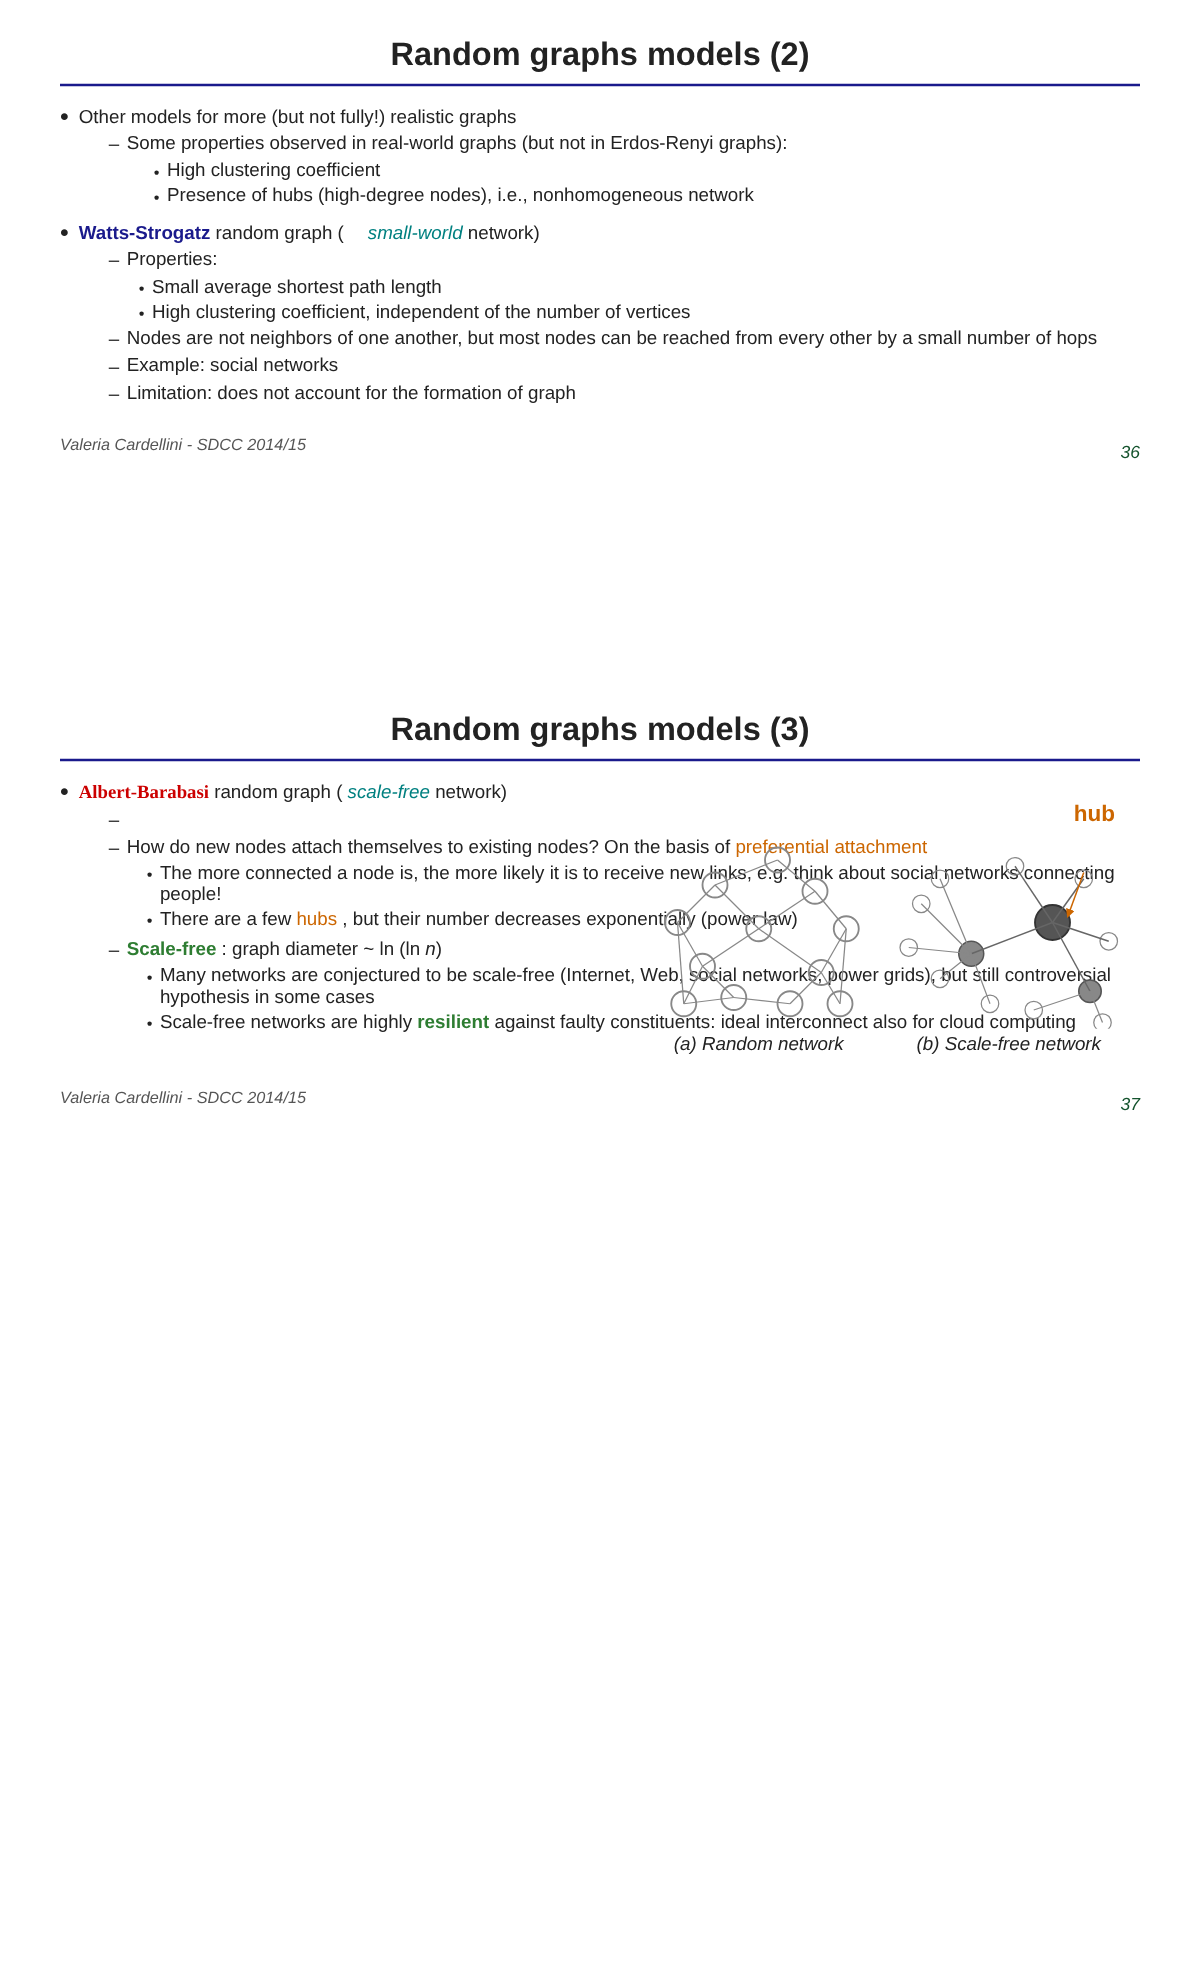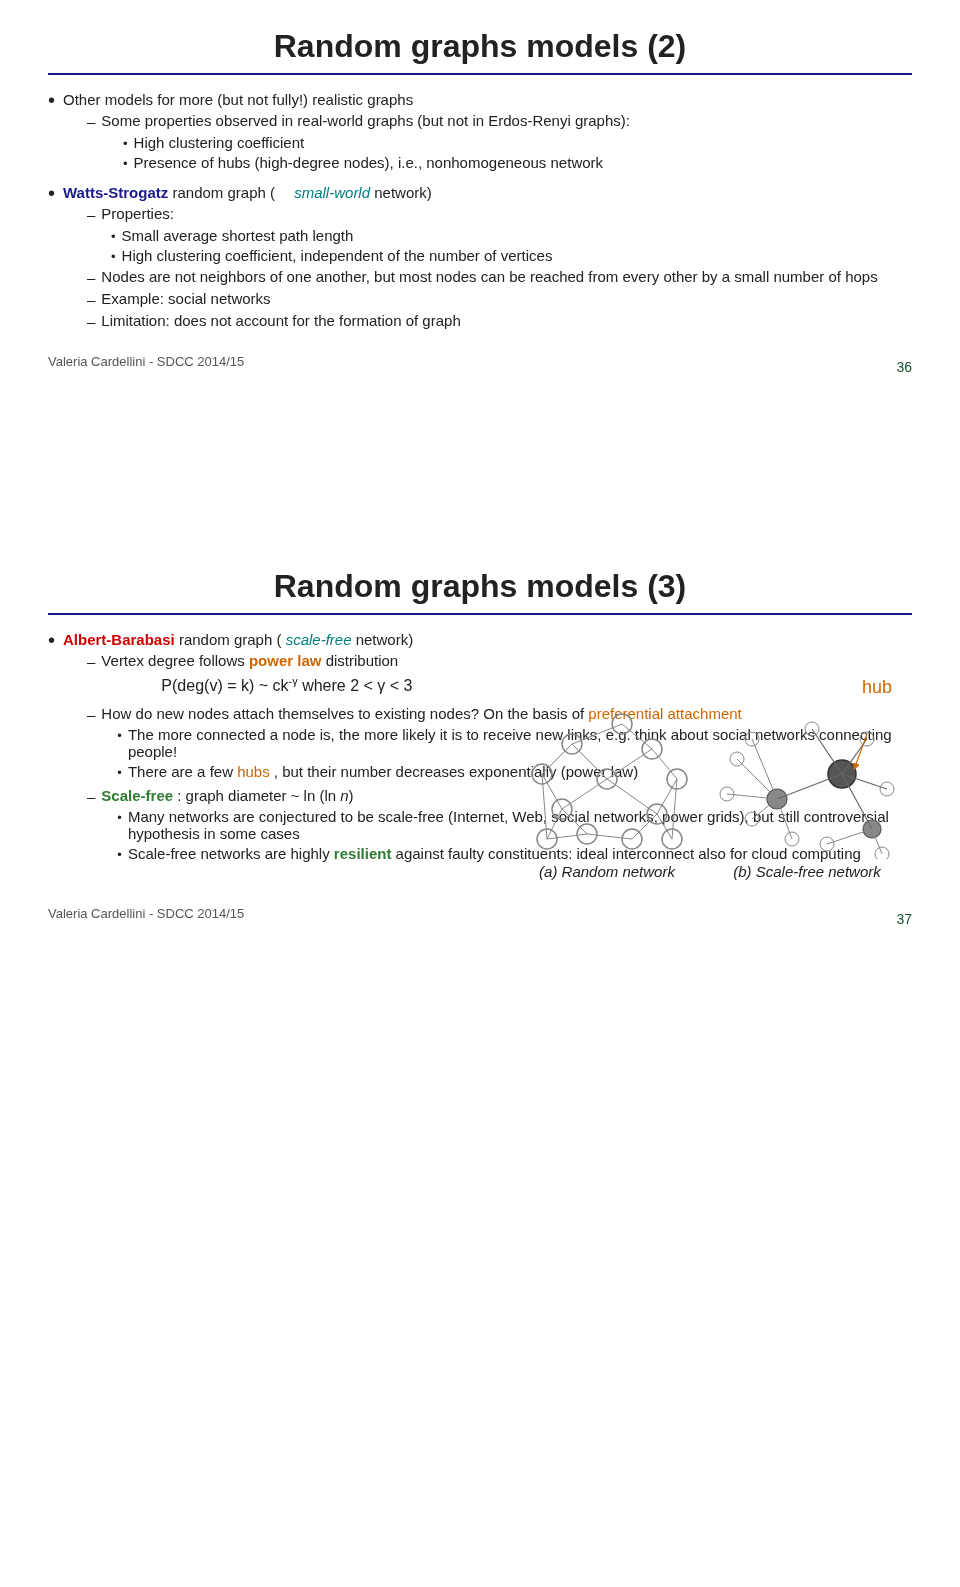--- a/index.html
+++ b/index.html
@@ -10,38 +10,39 @@
       color: #222;
       width: 960px;
     }
     .slide {
       width: 960px;
       padding: 28px 48px 24px 48px;
       position: relative;
     }
     .slide-title {
       text-align: center;
-      font-size: 32px;
+      font-size: 26px;
       font-weight: bold;
       color: #222;
       margin-bottom: 8px;
     }
     .title-underline {
       border: none;
       border-top: 2px solid #1a1a8c;
       margin-bottom: 16px;
     }
     .slide-footer {
       display: flex;
       justify-content: space-between;
       align-items: center;
       font-size: 13px;
       color: #555;
       margin-top: 10px;
       padding-top: 4px;
+      font-style: italic;
     }
     .slide-number {
       font-size: 14px;
       color: #14532d;
       margin-top: 11px;
     }
 
     
     .slide1 { min-height: 520px; }
     ul.main-list { list-style: none; padding: 0; }
@@ -50,21 +51,21 @@
     ul.sub-list { list-style: none; padding-left: 24px; margin-top: 4px; }
     ul.sub-list > li { display: flex; align-items: flex-start; gap: 6px; margin-bottom: 4px; }
     .dash { flex-shrink: 0; margin-top: 1px; }
     ul.sub-sub-list { list-style: none; padding-left: 24px; margin-top: 2px; }
     ul.sub-sub-list > li { display: flex; align-items: flex-start; gap: 6px; margin-bottom: 3px; }
     .small-bullet { font-size: 13px; margin-top: 2px; flex-shrink: 0; }
     .color-teal { color: #008080; font-style: italic; margin-left: 15px; }
 
     .watts { color: #1a1a8c; font-weight: bold; }
 
-    .albert { color: #cc0000; font-weight: bold; }
+    .albert { color: #cc0000; font-weight: bold; font-family: Liberation Serif, serif; }
     .scale-free-text { color: #008080; font-style: italic; }
     .power-law { color: #cc6600; font-weight: bold; }
     .pref-attach { color: #cc6600; }
     .scale-free-label { color: #2e7d32; font-weight: bold; }
     .hubs-color { color: #cc6600; font-weight: normal; }
     .resilient { color: #2e7d32; font-weight: bold; }
 
     
     .formula-line {
       text-align: center;
@@ -168,29 +169,20 @@
         <div>
           <span class="albert">Albert-Barabasi</span>
           <span> random graph (</span>
           <span class="scale-free-text"><em>scale-free</em></span>
           <span> network)</span>
 
           <ul class="sub-list">
 
             <li>
               <span class="dash">–</span>
-              <div>
-                <span>Vertex degree follows </span>
-                <span class="power-law">power law</span>
-                <span> distribution</span>
-                <div class="formula-line">
-                  <span>P(deg(v) = k) ~ ck<sup>-γ</sup></span>
-                  <span>     where 2 &lt; γ &lt; 3</span>
-                </div>
-              </div>
             </li>
 
             <li>
               <span class="dash">–</span>
               <div>
                 <span>How do new nodes attach themselves to existing nodes? On the basis of </span>
                 <span class="pref-attach">preferential attachment</span>
                 <ul class="sub-sub-list" style="padding-left:16px; margin-top:4px;">
                   <li>
                     <span class="small-bullet">•</span>
@@ -268,21 +260,21 @@
           <line x1="75" y1="135" x2="120" y2="140" stroke="#888" stroke-width="1"></line>
           <line x1="75" y1="135" x2="35" y2="140" stroke="#888" stroke-width="1"></line>
           <line x1="30" y1="75" x2="35" y2="140" stroke="#888" stroke-width="1"></line>
           <line x1="165" y1="80" x2="160" y2="140" stroke="#888" stroke-width="1"></line>
           <line x1="110" y1="25" x2="140" y2="50" stroke="#888" stroke-width="1"></line>
         </svg>
         <div class="diagram-label">(a) Random network</div>
       </div>
 
       <div style="display:flex; flex-direction:column; align-items:center; position:relative;">
-        <div style="position:absolute; top:-22px; right:10px; color:#cc6600; font-size:18px; font-weight:normal;">hub</div>
+        <div style="position:absolute; top:-22px; right:10px; color:#cc6600; font-size:18px; font-weight:bold;">hub</div>
 
         <svg width="190" height="160" style="border:none;">
 
           <circle cx="130" cy="75" r="14" fill="#555" stroke="#333" stroke-width="1.5"></circle>
 
           <circle cx="65" cy="100" r="10" fill="#888" stroke="#555" stroke-width="1.2"></circle>
           <circle cx="160" cy="130" r="9" fill="#888" stroke="#555" stroke-width="1.2"></circle>
 
           <circle cx="25" cy="60" r="7" fill="none" stroke="#888" stroke-width="1"></circle>
           <circle cx="40" cy="120" r="7" fill="none" stroke="#888" stroke-width="1"></circle>

